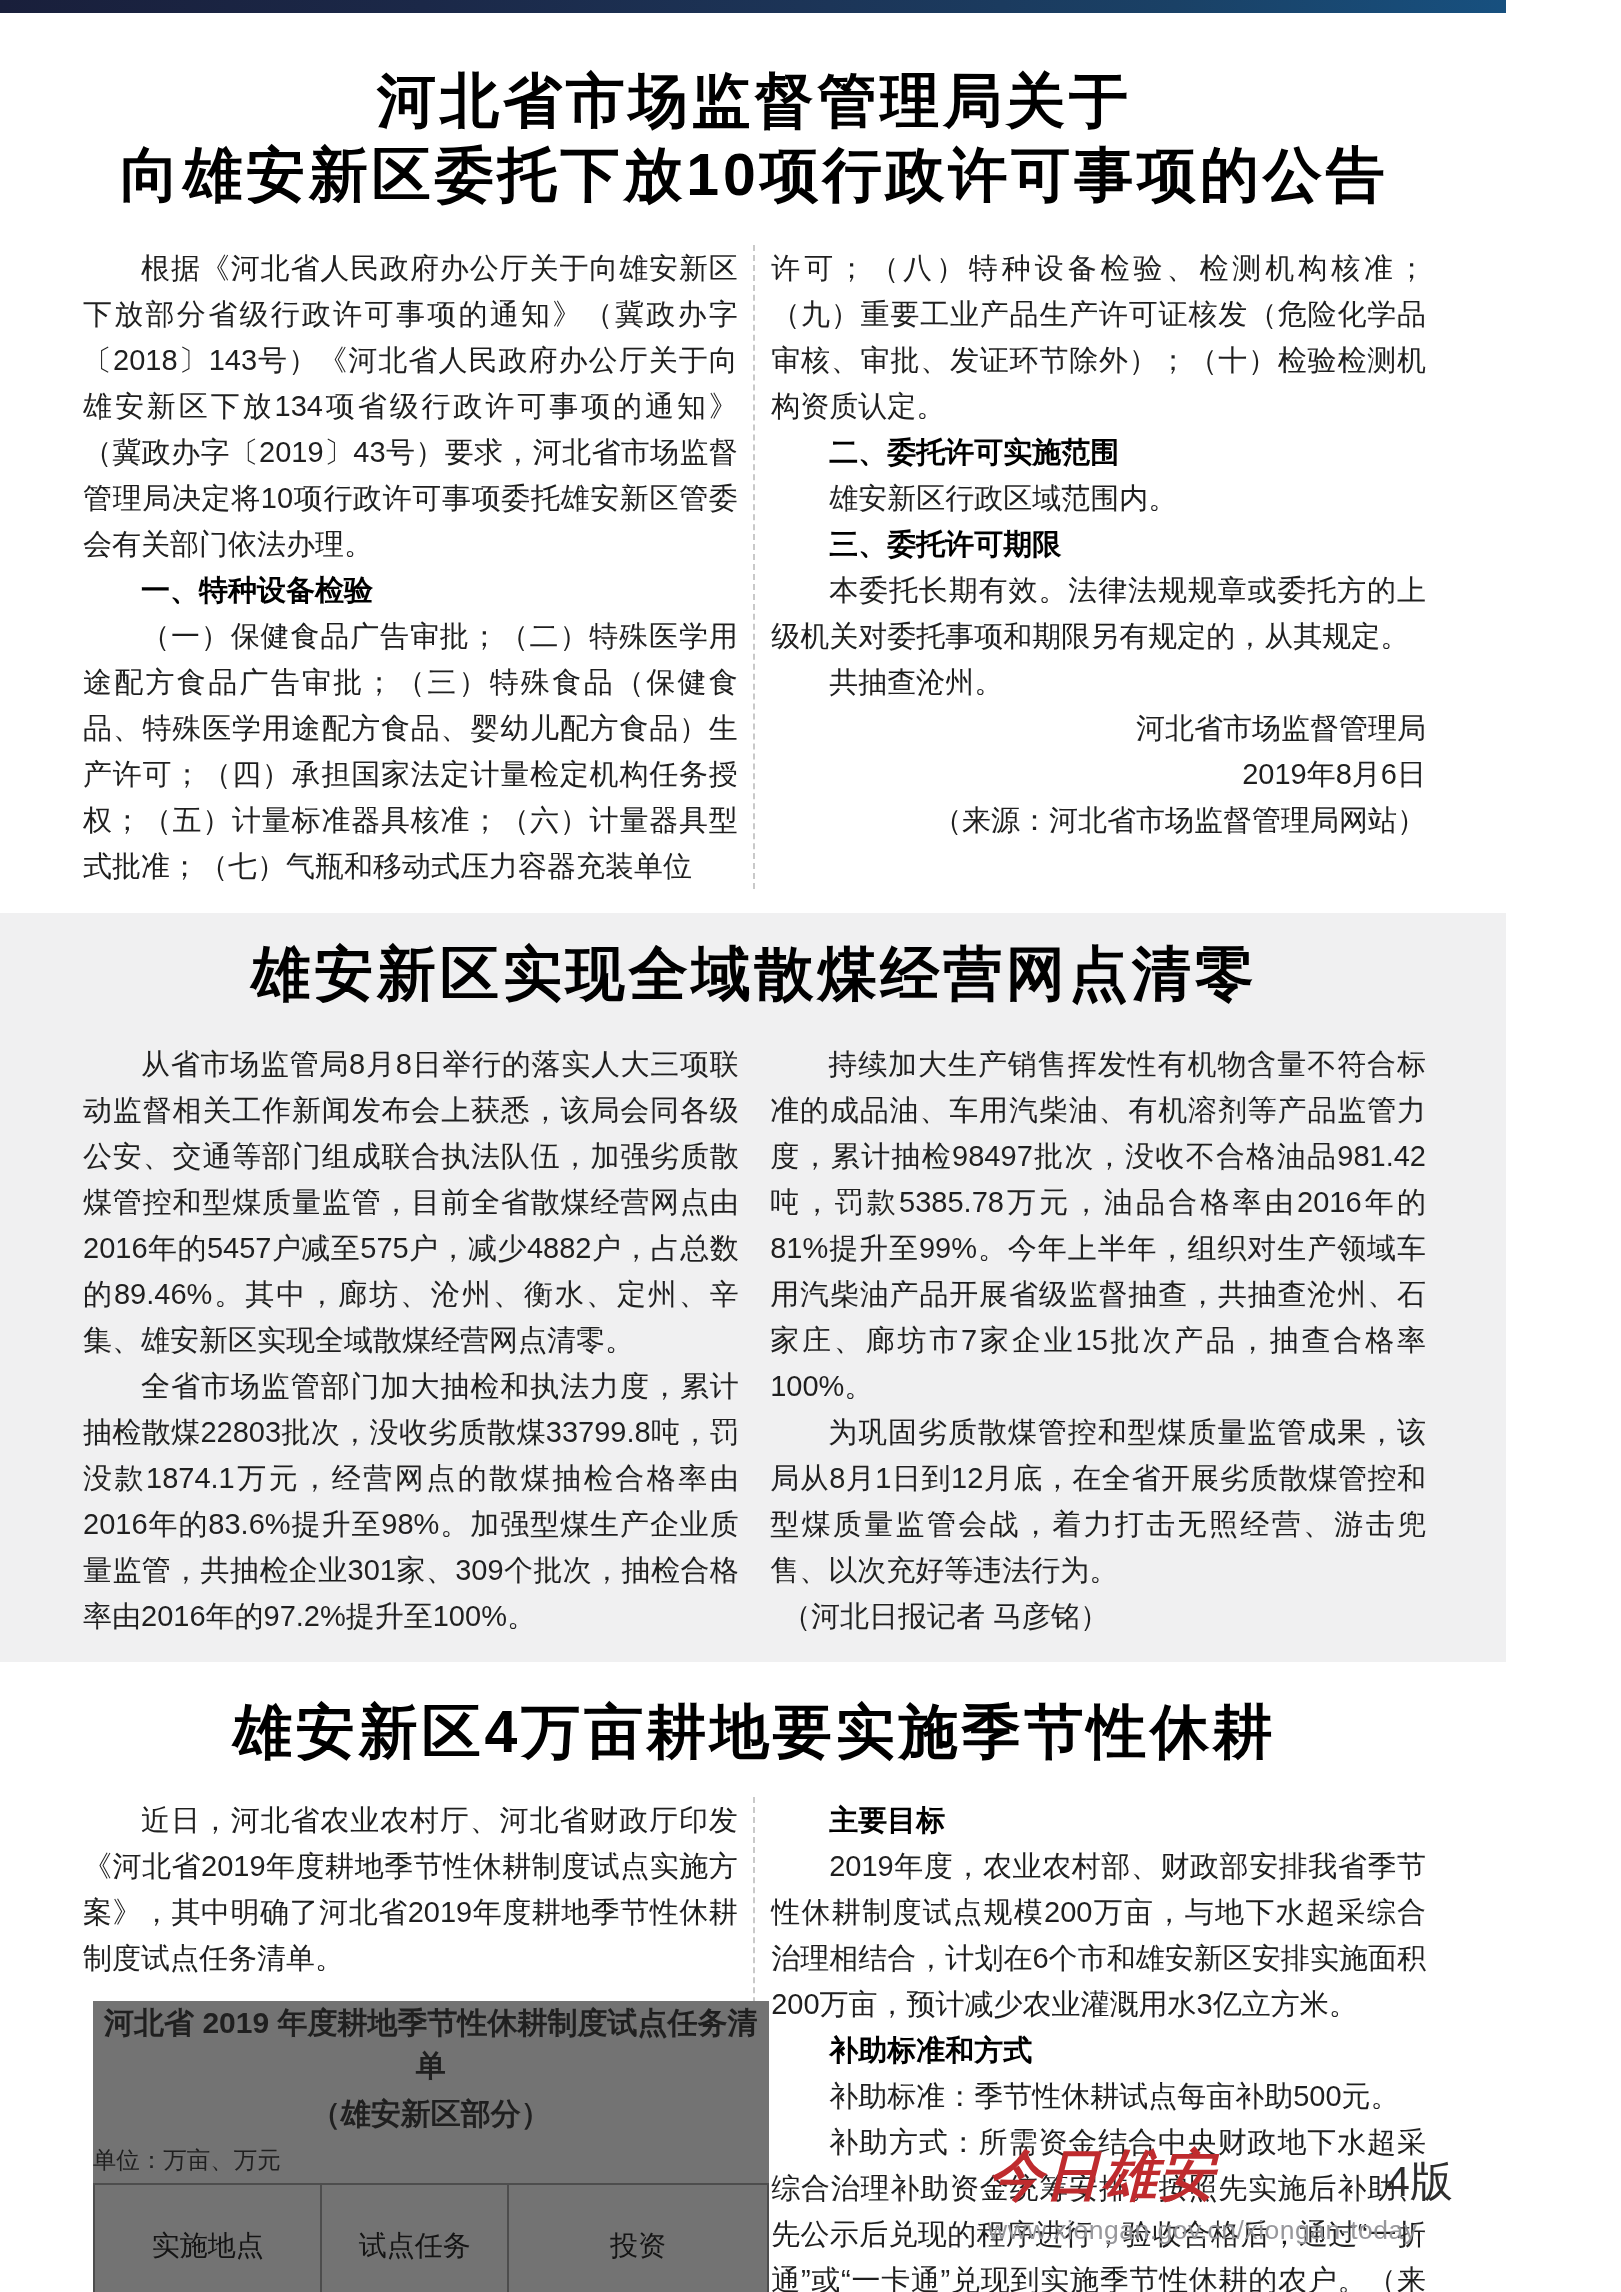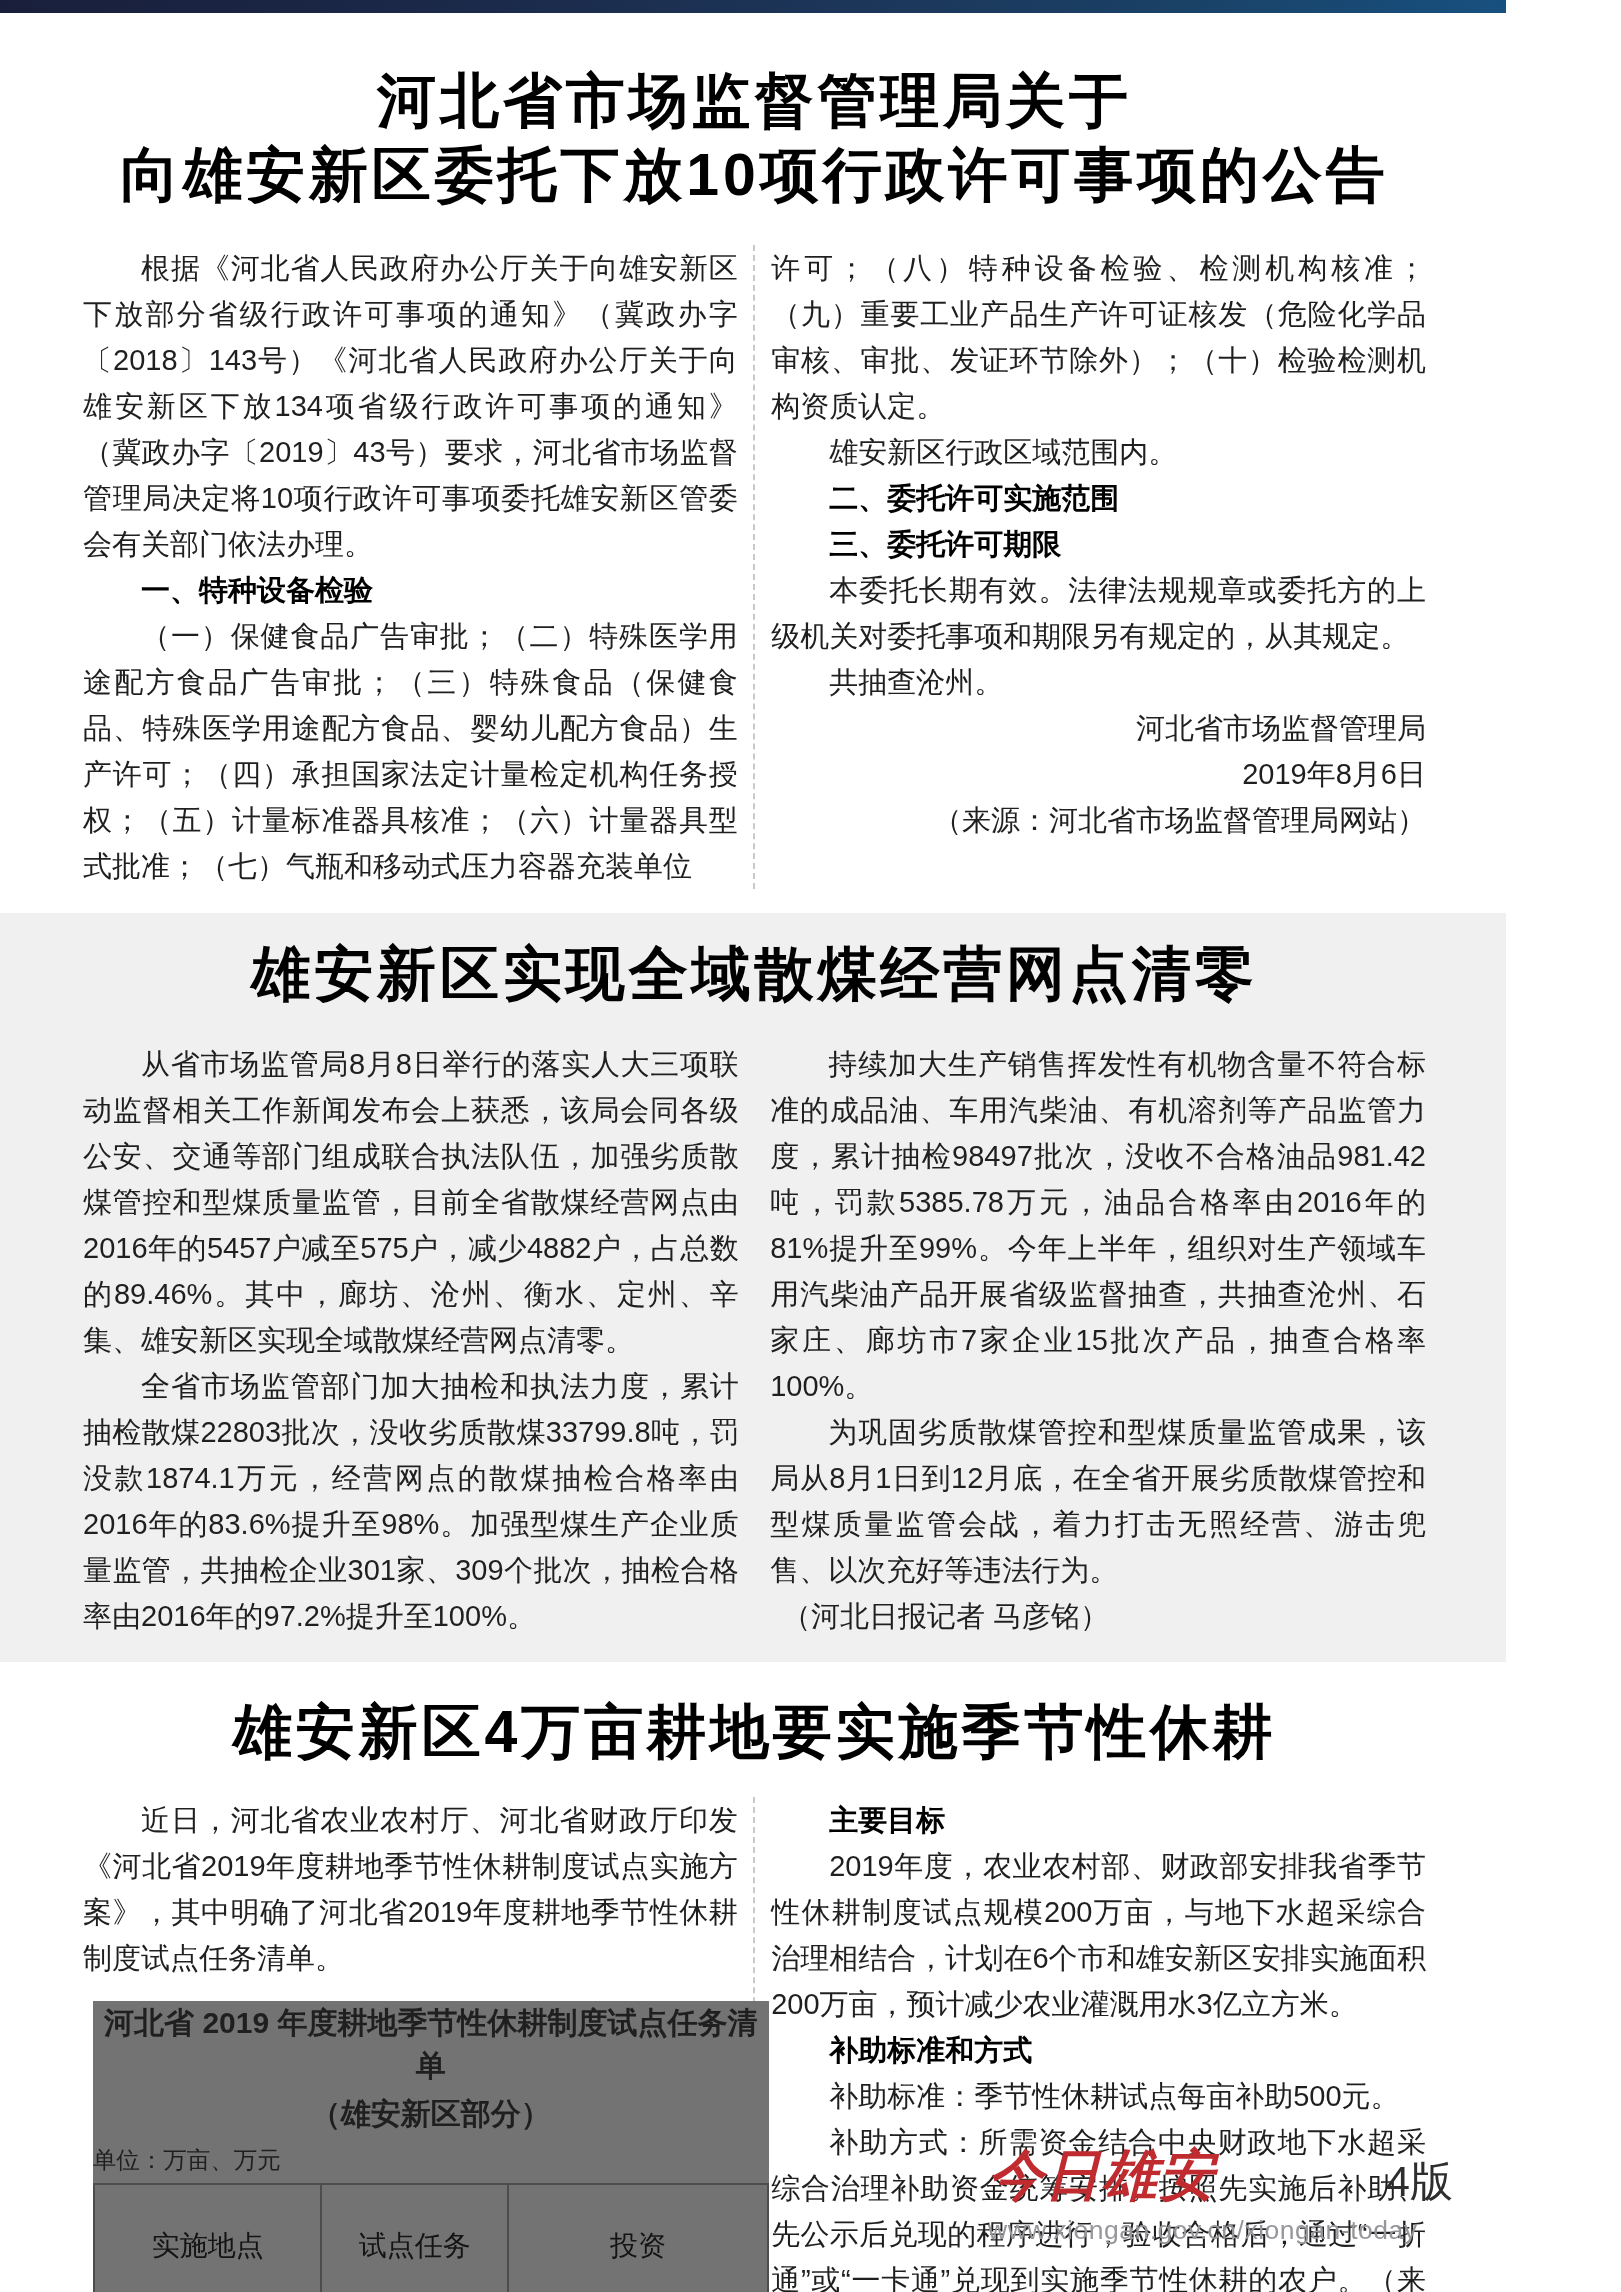--- a/index.html
+++ b/index.html
@@ -74,22 +74,22 @@
       <span>向雄安新区委托下放10项行政许可事项的公告</span>
     </h1>
     <div class="columns divided">
       <div class="col col-l">
         <p class="ind">根据《河北省人民政府办公厅关于向雄安新区下放部分省级行政许可事项的通知》（冀政办字〔2018〕143号）《河北省人民政府办公厅关于向雄安新区下放134项省级行政许可事项的通知》（冀政办字〔2019〕43号）要求，河北省市场监督管理局决定将10项行政许可事项委托雄安新区管委会有关部门依法办理。</p>
         <p class="ind bold">一、特种设备检验</p>
         <p class="ind">（一）保健食品广告审批；（二）特殊医学用途配方食品广告审批；（三）特殊食品（保健食品、特殊医学用途配方食品、婴幼儿配方食品）生产许可；（四）承担国家法定计量检定机构任务授权；（五）计量标准器具核准；（六）计量器具型式批准；（七）气瓶和移动式压力容器充装单位</p>
       </div>
       <div class="col col-r">
         <p>许可；（八）特种设备检验、检测机构核准；（九）重要工业产品生产许可证核发（危险化学品审核、审批、发证环节除外）；（十）检验检测机构资质认定。</p>
+        <p class="ind bold">二、委托许可实施范围</p>
         <p class="ind">雄安新区行政区域范围内。</p>
-        <p class="ind bold">二、委托许可实施范围</p>
         <p class="ind bold">三、委托许可期限</p>
         <p class="ind">本委托长期有效。法律法规规章或委托方的上级机关对委托事项和期限另有规定的，从其规定。</p>
         <p class="ind">共抽查沧州。</p>
         <p class="r">河北省市场监督管理局</p>
         <p class="r">2019年8月6日</p>
         <p class="r">（来源：河北省市场监督管理局网站）</p>
       </div>
     </div>
   </div>
 

